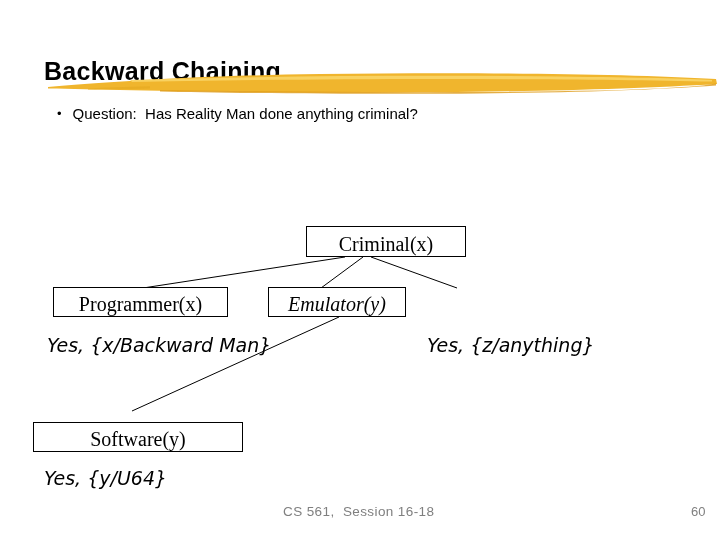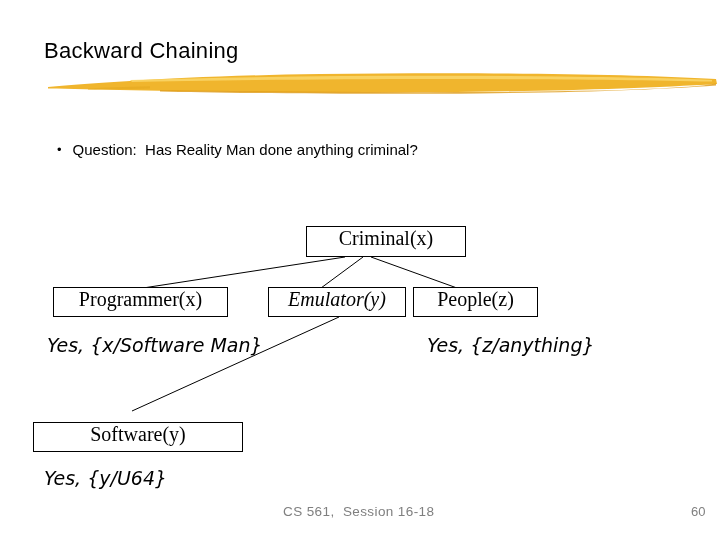--- a/index.html
+++ b/index.html
@@ -9,23 +9,23 @@
     height: 540px;
     background: #ffffff;
     overflow: hidden;
     font-family: "Liberation Sans", sans-serif;
     color: #000000;
   }
   
   .title {
     position: absolute;
     left: 44px;
-    top: 38px;
-    font-size: 22px;
-    font-weight: normal;
+    top: 57px;
+    font-size: 25px;
+    font-weight: bold;
     letter-spacing: 0.3px;
     white-space: pre;
   }
   
   .brush {
     position: absolute;
     left: 40px;
     top: 66px;
     width: 680px;
     height: 32px;
@@ -38,37 +38,37 @@
     display: flex;
     align-items: baseline;
     font-size: 15px;
   }
   .bullet-marker {
     font-size: 13px;
     margin-right: 11px;
     position: relative;
     top: -1px;
   }
-  .bullet-text { white-space: pre; margin-top: 36px; }
+  .bullet-text { white-space: pre; }
   
   .connectors {
     position: absolute;
     left: 0; top: 0;
     width: 720px;
     height: 540px;
     pointer-events: none;
   }
   
   .node {
     position: absolute;
     box-sizing: border-box;
     border: 1.5px solid #000000;
     background: #ffffff;
     display: flex;
-    align-items: flex-start;
+    align-items: flex-end;
     justify-content: center;
     font-family: "Liberation Serif", serif;
     font-size: 20px;
     white-space: pre;
   }
   .node-criminal   { left: 306px; top: 226px; width: 160px; height: 31px; }
   .node-programmer { left:  53px; top: 287px; width: 175px; height: 30px; }
   .node-emulator   { left: 268px; top: 287px; width: 138px; height: 30px; font-style: italic; }
   .node-people     { left: 413px; top: 287px; width: 125px; height: 30px; }
   .node-software   { left:  33px; top: 411px; width: 210px; height: 30px; margin-top: 11px; }
@@ -129,27 +129,24 @@
 
   <div class="node node-criminal">
     <span>Criminal(x)</span>
   </div>
   <div class="node node-programmer">
     <span>Programmer(x)</span>
   </div>
   <div class="node node-emulator">
     <span>Emulator(y)</span>
   </div>
-  <div class="node node-people">
-    <span>People(z)</span>
-  </div>
   <div class="node node-software">
     <span>Software(y)</span>
   </div>
 
-  <div class="answer answer-x">Yes, {x/Software Man}</div>
+  <div class="answer answer-x">Yes, {x/Backward Man}</div>
   <div class="answer answer-z">Yes, {z/anything}</div>
   <div class="answer answer-y">Yes, {y/U64}</div>
 
   <div class="footer-course">CS 561,  Session 16-18</div>
   <div class="footer-page">60</div>
 
 </div>
 
 </body></html>

